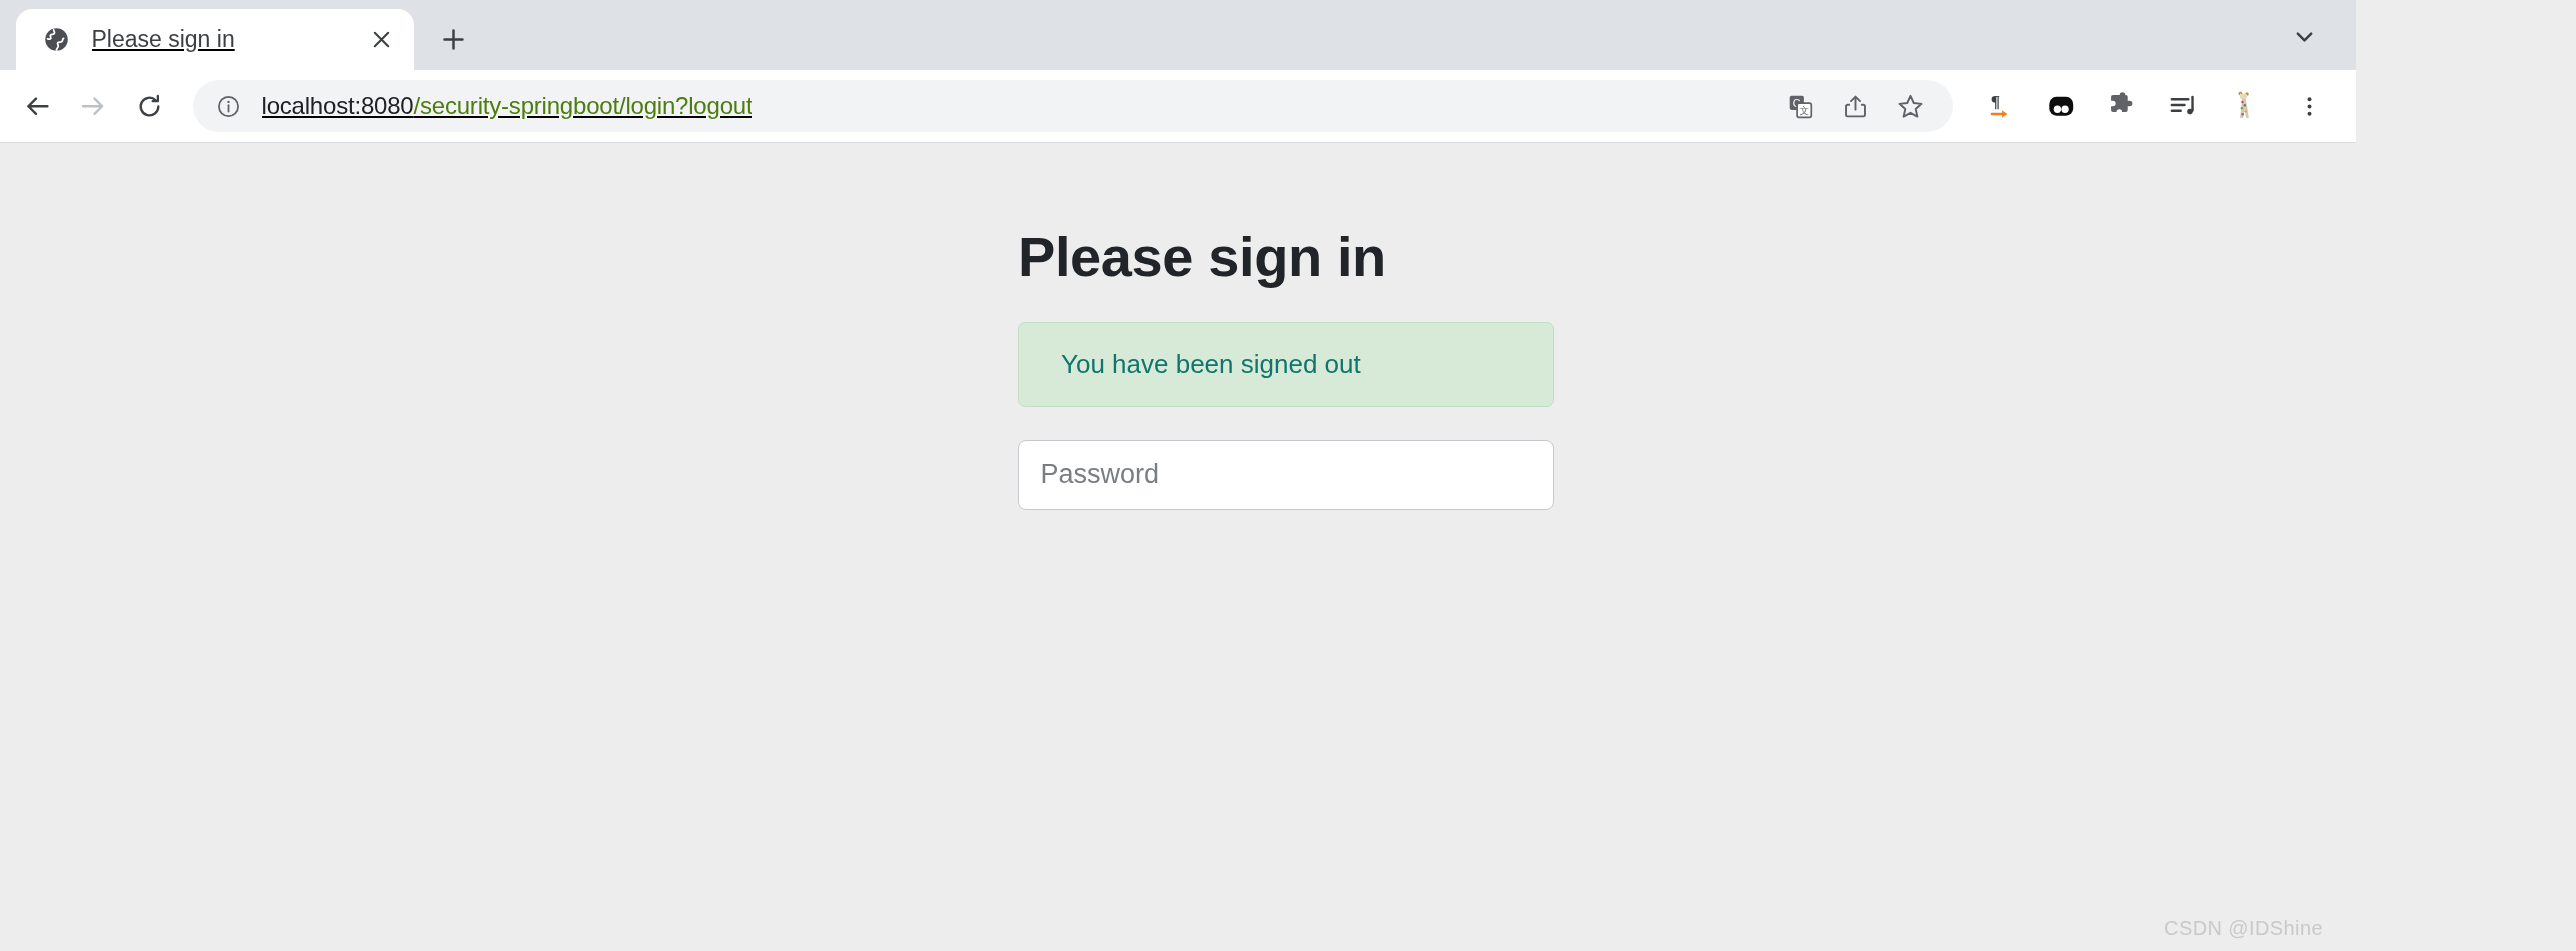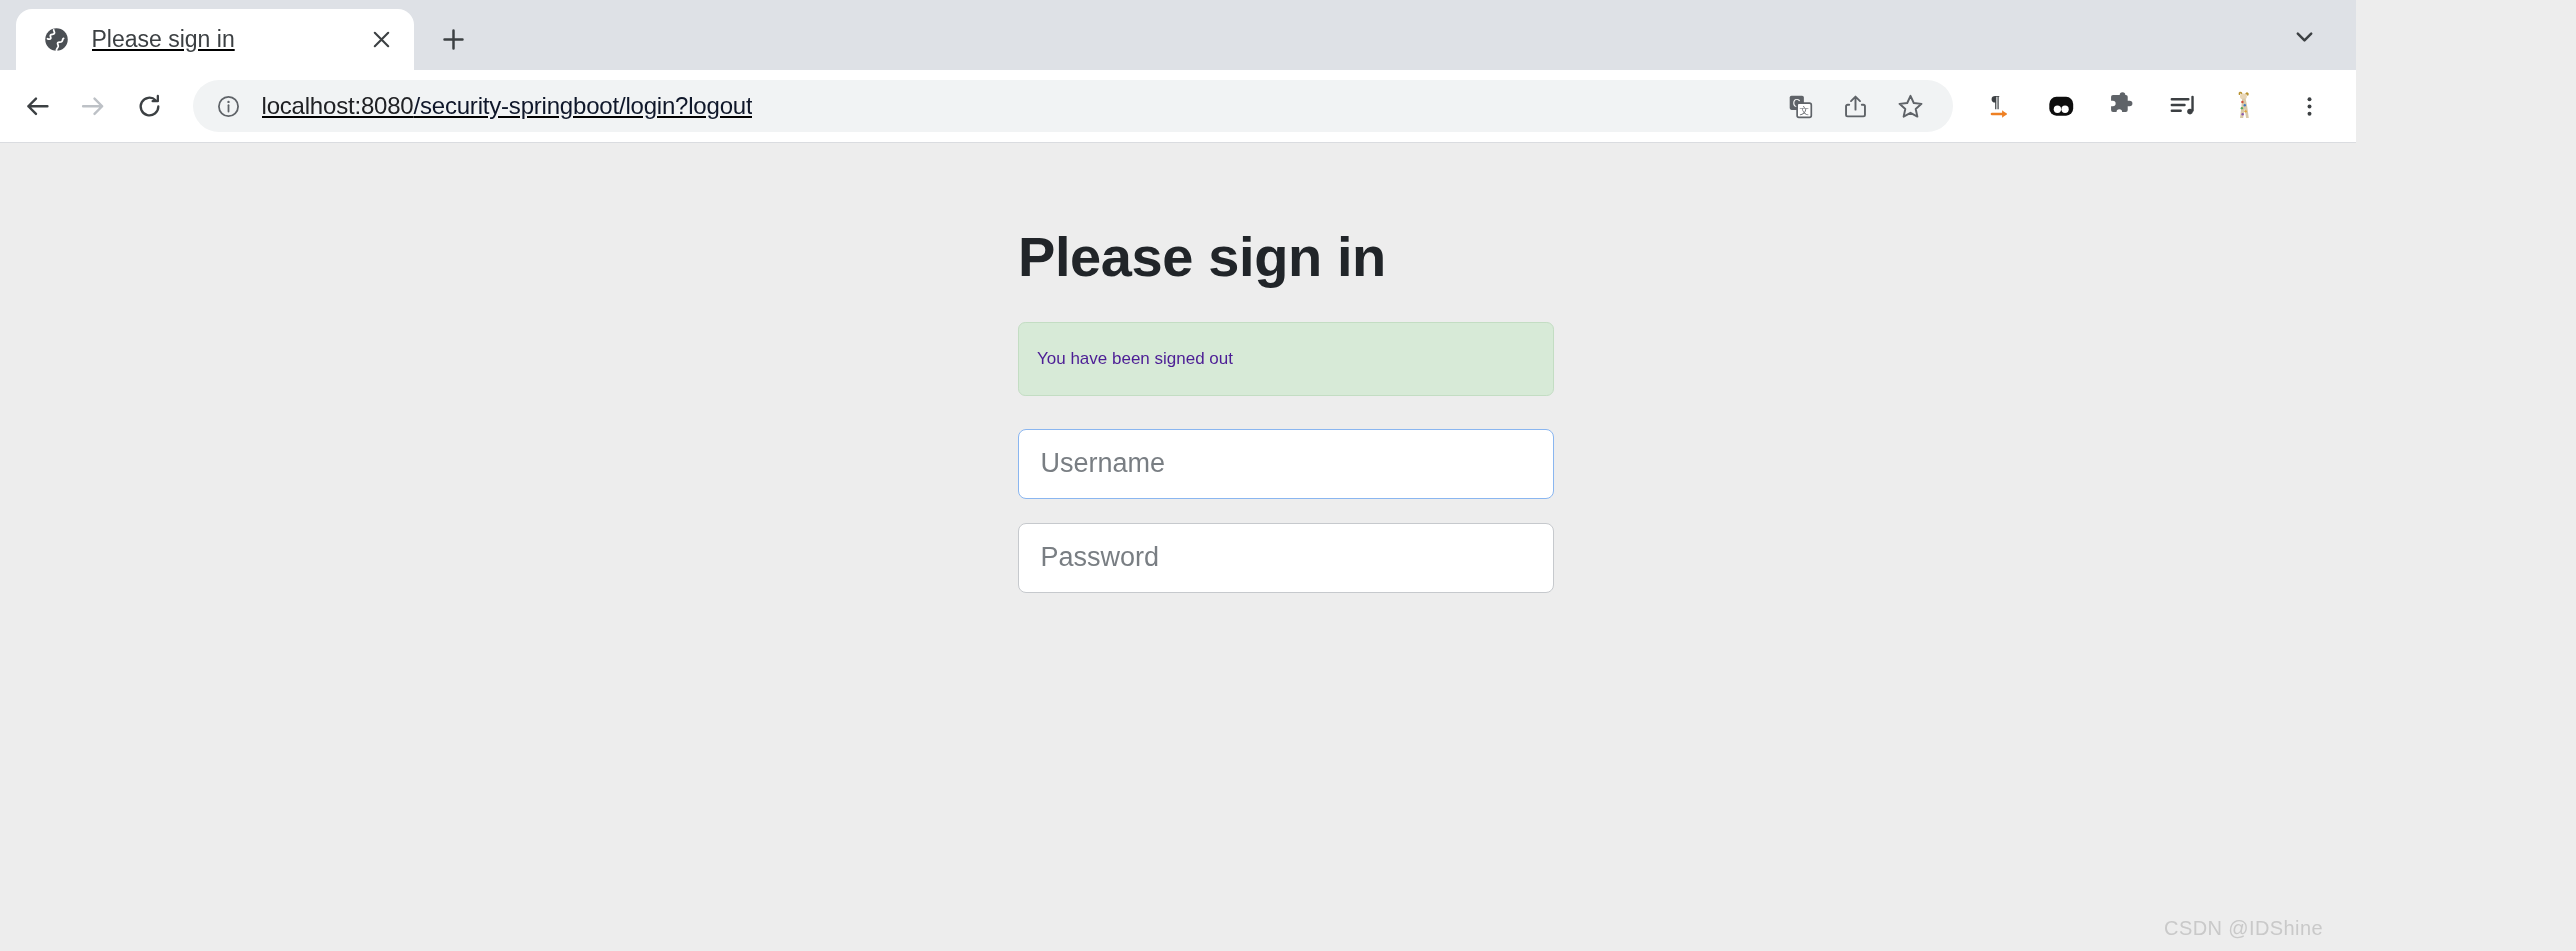--- a/index.html
+++ b/index.html
@@ -137,21 +137,21 @@
   }
   .url-text {
     font-size: 24px;
     margin-left: 18px;
     color: #5f6368;
     white-space: nowrap;
     overflow: hidden;
     letter-spacing: -0.2px;
   }
   .url-host { color: #202124; }
-  .url-path { color: #0f172a; }
+  .url-path { color: #4d7c0f; }
   .omnibox-actions {
     display: flex;
     align-items: center;
     margin-left: auto;
     flex: none;
   }
   .omni-icon {
     width: 48px;
     height: 48px;
     display: flex;
@@ -204,23 +204,23 @@
     font-weight: bold;
     color: #212529;
     margin: 0 0 34px 0;
     line-height: 1.1;
     letter-spacing: -0.4px;
   }
   .alert-success {
     background: #d7ead7;
     border: 0.9px solid #c3ddc3;
     border-radius: 7.2px;
-    color: #4c1d95;
-    font-size: 17px;
-    padding: 26px 18px;
+    color: #0f766e;
+    font-size: 26px;
+    padding: 26px 42px;
     box-sizing: border-box;
     margin-bottom: 33px;
     line-height: 1.2;
   }
   .field {
     width: 100%;
     height: 70px;
     box-sizing: border-box;
     background: #ffffff;
     border-radius: 8px;
@@ -400,21 +400,20 @@
     </div>
   </div>
 
   <div class="viewport">
 
     <div class="login-form">
       <h1 class="page-title">Please sign in</h1>
 
       <div class="alert-success">You have been signed out</div>
 
-      <input class="field field-username" type="text" placeholder="Username" style="">
 
       <input class="field field-password" type="password" placeholder="Password" style="">
 
     </div>
 
     <div class="watermark">CSDN @IDShine</div>
   </div>
 
 </div>
 

